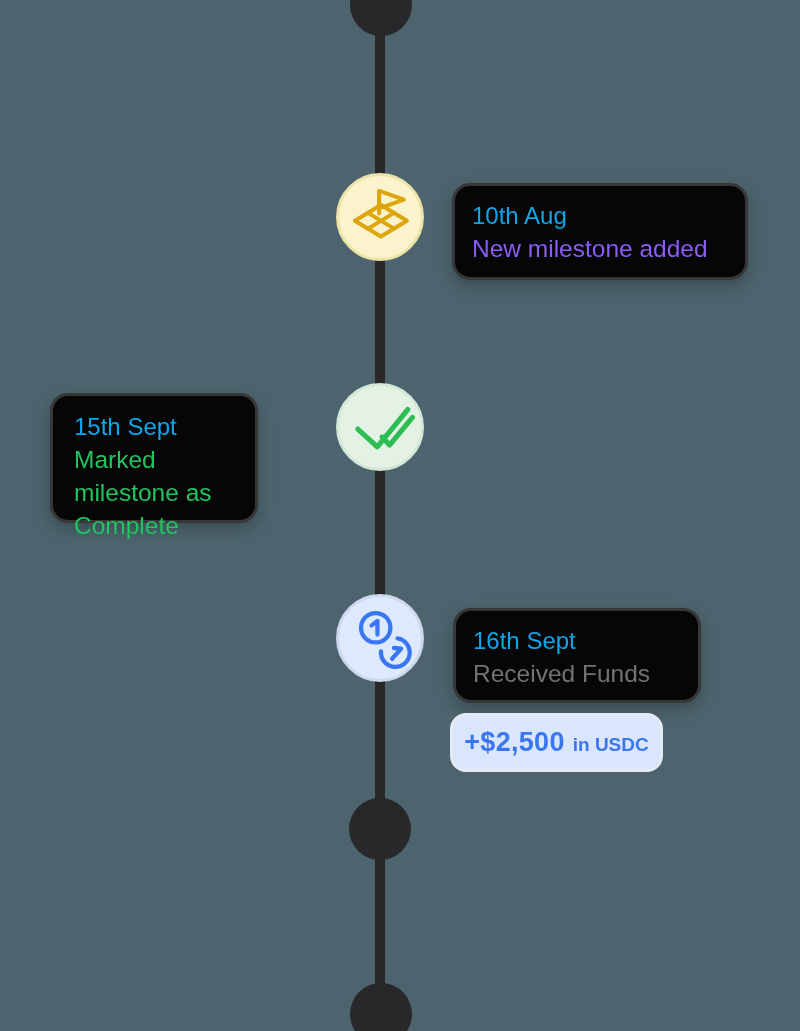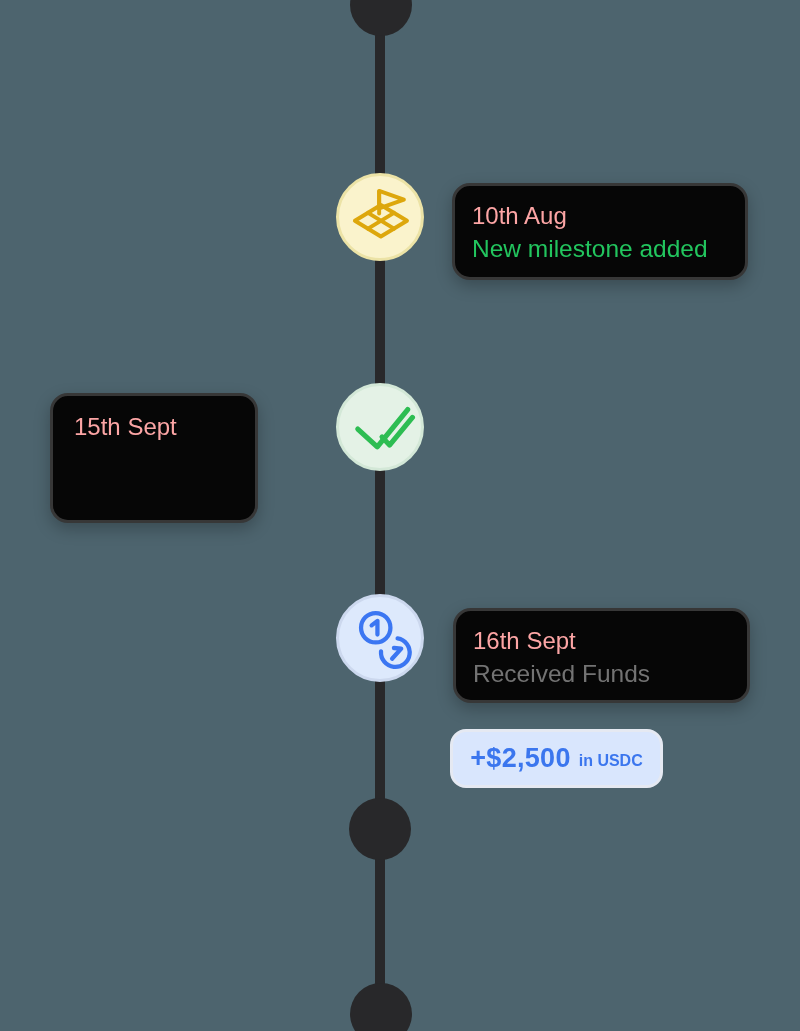--- a/index.html
+++ b/index.html
@@ -15,34 +15,34 @@
 
   .marker{position:absolute;width:88px;height:88px;border-radius:50%;box-sizing:border-box;
           display:flex;align-items:center;justify-content:center;}
   .marker-flag{left:336px;top:173px;background:#faf3cc;border:3px solid #ece3a6;}
   .marker-check{left:336px;top:383px;background:#e4f2e6;border:3px solid #d3e8d7;}
   .marker-coins{left:336px;top:594px;background:#dde9fc;border:3px solid #ccd8ee;}
   .marker svg{display:block;}
 
   .tooltip{position:absolute;background:#060606;border:3px solid #373737;border-radius:18px;
            box-sizing:border-box;padding:13px 17px;box-shadow:0 6px 16px rgba(0,0,0,0.25);}
-  .tooltip .date{color:#fca5a5;font-size:24px;line-height:33px;white-space:nowrap;}
+  .tooltip .date{color:#0ea5e9;font-size:24px;line-height:33px;white-space:nowrap;}
   .tooltip .title{font-size:24.5px;line-height:33px;}
   .tooltip-added{left:452px;top:183px;width:296px;height:97px;}
   .tooltip-complete{left:50px;top:393px;width:208px;height:130px;padding:14px 21px;}
-  .tooltip-funds{left:453px;top:608px;width:297px;height:95px;}
-  .title-amber{color:#22c55e;}
+  .tooltip-funds{left:453px;top:608px;width:248px;height:95px;}
+  .title-amber{color:#8b5cf6;}
   .title-green{color:#21c45f;}
   .title-blue{color:#737373;}
 
   .badge{position:absolute;left:450px;top:713px;width:213px;height:59px;background:#d9e6fd;
          border:3px solid #e5e9f2;border-radius:16px;box-sizing:border-box;
-         display:flex;align-items:center;justify-content:center;gap:8px;color:#3b76ee;margin-top:16px;}
+         display:flex;align-items:center;justify-content:center;gap:8px;color:#3b76ee;}
   .badge .amount{font-size:27px;font-weight:700;letter-spacing:0.3px;}
-  .badge .unit{font-size:16px;font-weight:600;padding-top:4px;text-align:center;}
+  .badge .unit{font-size:19px;font-weight:600;padding-top:4px;text-align:center;}
 </style>
 </head>
 <body>
 
 <div class="stage">
 
   <div class="timeline-line"></div>
 
   <div class="node node-start"></div>
   <div class="node node-mid"></div>
@@ -63,20 +63,21 @@
   </div>
 
   <div class="marker marker-check">
     <svg width="82" height="82" viewBox="0 0 48 48" fill="none" stroke="#2dbd52" stroke-width="3" stroke-linecap="round" stroke-linejoin="round">
       <path d="M11 25.2 L22.4 35.6 L40.2 13.8"></path>
       <path d="M25.2 29.8 L29.6 34.6 L43 18.4"></path>
     </svg>
   </div>
   <div class="tooltip tooltip-complete">
     <div class="date">15th Sept</div>
+    <div class="title title-green">Marked milestone as Complete</div>
   </div>
 
   <div class="marker marker-coins">
     <svg width="82" height="82" viewBox="0 0 48 48" fill="none" stroke="#3b76f2" stroke-width="2.5" stroke-linecap="round" stroke-linejoin="round">
       <circle cx="21.5" cy="18" r="8.6"></circle>
       <polyline points="19.1,16.6 22.5,14 22.5,22"></polyline>
       <path d="M34.3 24.2 A8.4 8.4 0 1 1 24.6 31.8"></path>
       <g transform="rotate(42 33 32.5)">
         <polyline points="30.6,31.1 34,28.5 34,36.5"></polyline>
       </g>

